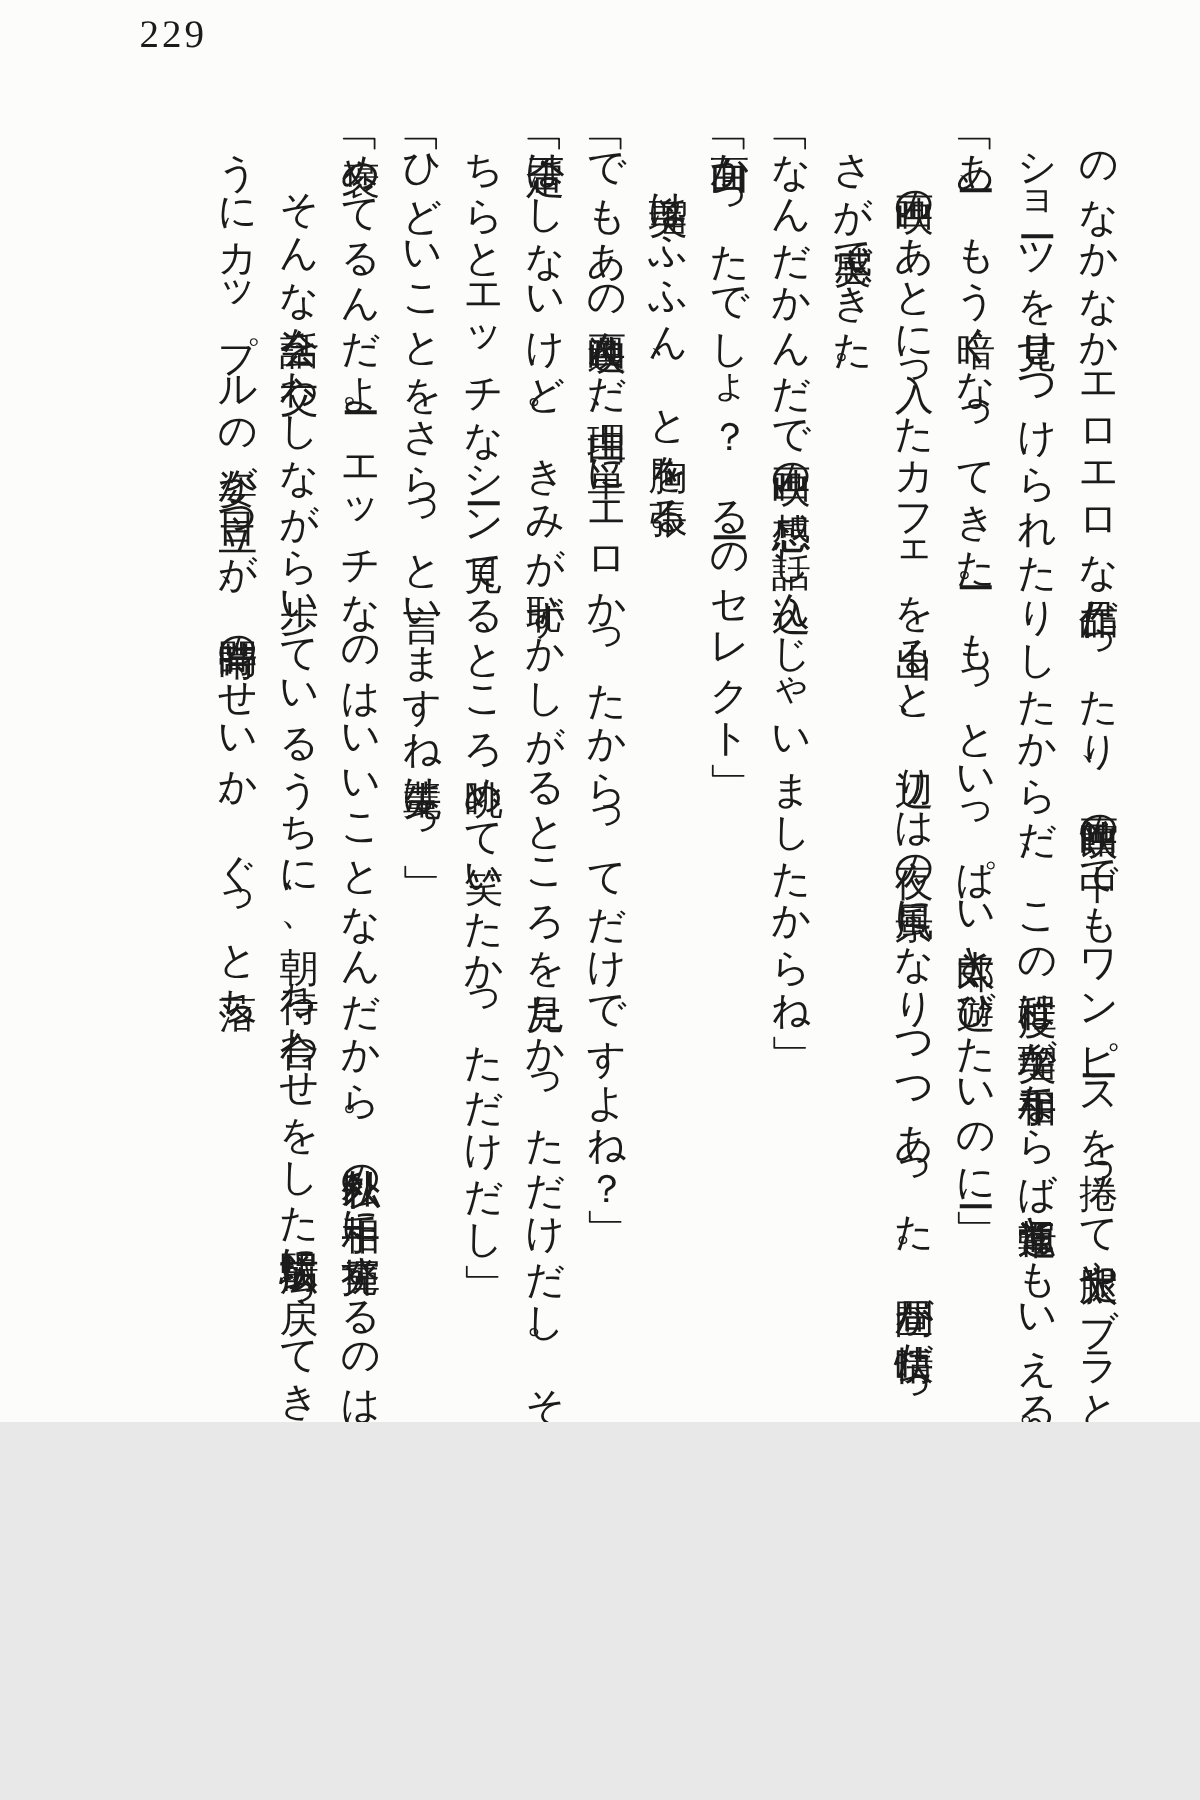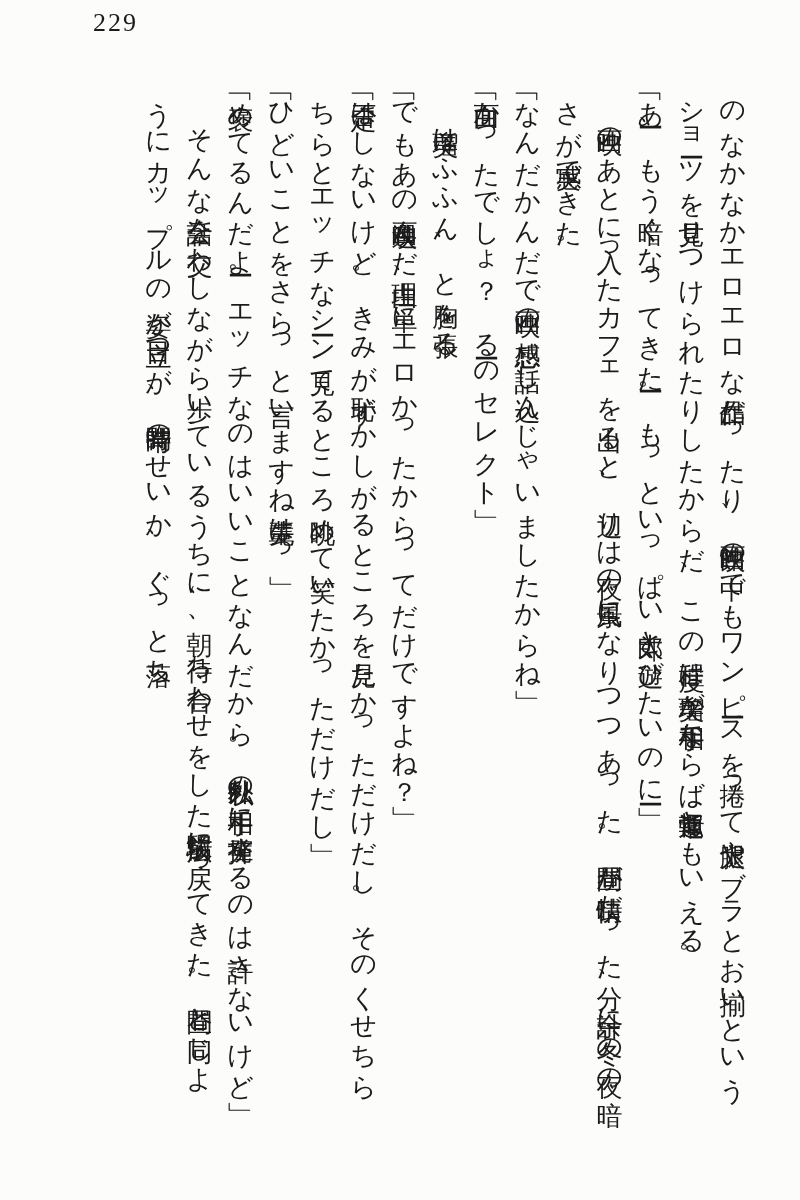--- a/index.html
+++ b/index.html
@@ -3,21 +3,21 @@
 <meta charset="utf-8">
 <style>
   html, body {
     margin: 0;
     padding: 0;
     background: #e8e8e8;
   }
   .book-page {
     position: relative;
     width: 800px;
-    height: 1200px;
+    height: 948px;
     background: #fcfcfb;
     overflow: hidden;
     font-family: "Liberation Serif", "DejaVu Serif", serif;
     color: #1b1b1b;
   }
   .page-number {
     position: absolute;
     top: 8px;
     left: 93px;
     font-size: 26px;

